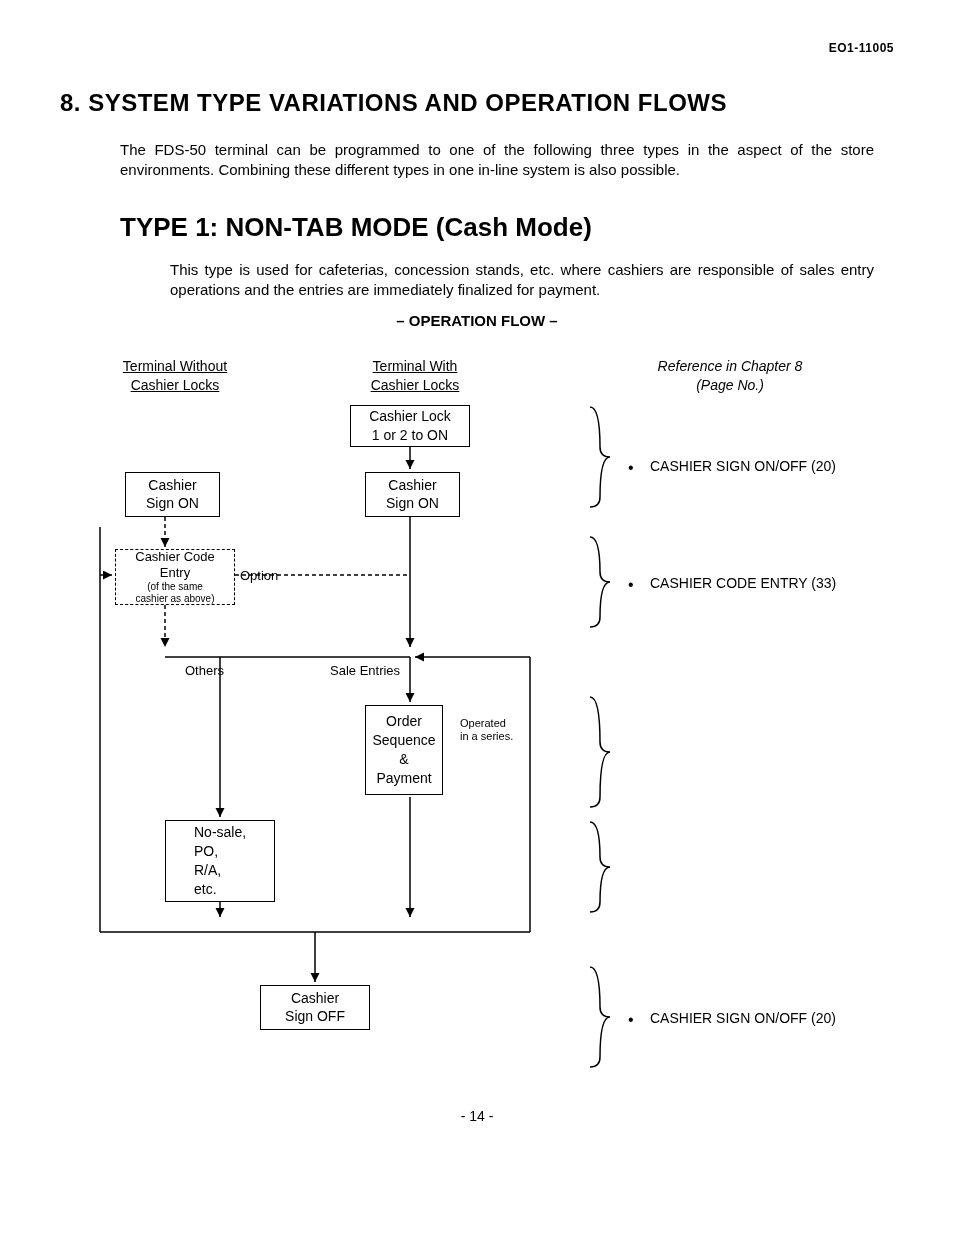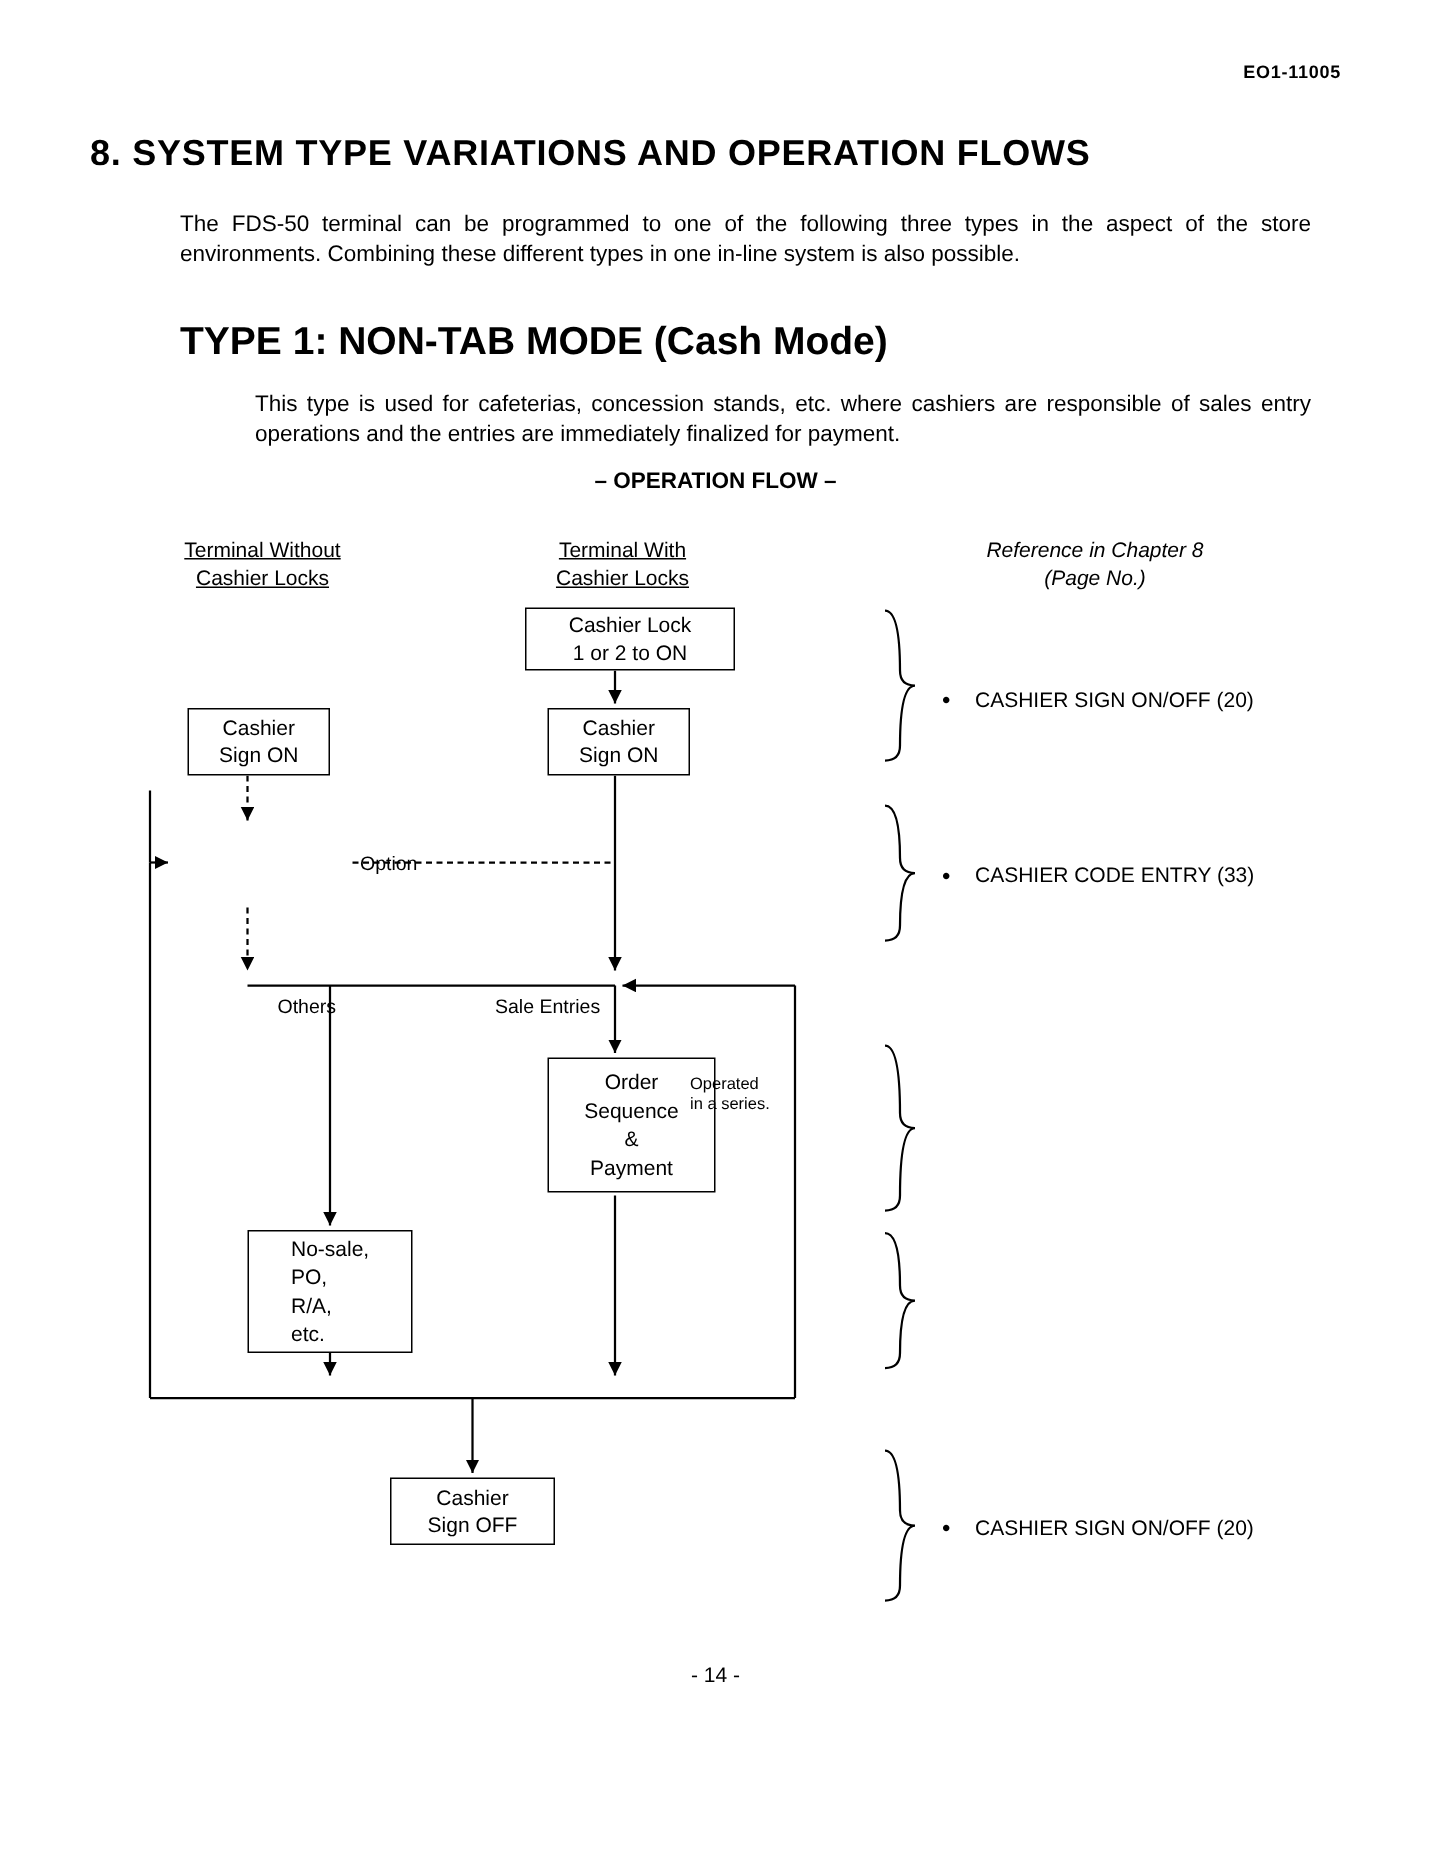--- a/index.html
+++ b/index.html
@@ -180,29 +180,37 @@
     <path d="M 520 610 Q 530 610 530 650 Q 530 660 540 660 Q 530 660 530 700 Q 530 710 520 710" fill="none" stroke="#000" stroke-width="1.5"></path>
   </svg>
 
   <div class="col-head" style="left:40px; top:0; width:130px; white-space:pre-line;">Terminal Without
 Cashier Locks</div>
   <div class="col-head" style="left:280px; top:0; width:130px; white-space:pre-line;">Terminal With
 Cashier Locks</div>
   <div class="ref-head" style="left:560px; top:0; white-space:pre-line;">Reference in Chapter 8
 (Page No.)</div>
 
-  <div class="box" style="left:280px; top:48px; width:140px; height:42px; white-space:pre-line;">Cashier Lock
+  <div class="box" style="left:280px; top:48px; width:120px; height:42px; white-space:pre-line;">Cashier Lock
 1 or 2 to ON</div>
   <div class="box" style="left:55px; top:115px; width:95px; height:45px; white-space:pre-line;">Cashier
 Sign ON</div>
   <div class="box" style="left:295px; top:115px; width:95px; height:45px; white-space:pre-line;">Cashier
 Sign ON</div>
 
-
-  <div class="box" style="left:295px; top:348px; width:112px; height:90px; white-space:pre-line;">Order
+  <div class="box dashed" style="left:45px; top:192px; width:120px; height:56px;">
+    <div class="cashier-code-text">
+      <span style="white-space:pre-line;">Cashier Code
+Entry</span>
+      <span class="sub" style="white-space:pre-line; display:block;">(of the same
+cashier as above)</span>
+    </div>
+  </div>
+
+  <div class="box" style="left:295px; top:348px; width:78px; height:90px; white-space:pre-line;">Order
 Sequence
 &amp;
 Payment</div>
   <div class="box" style="left:95px; top:463px; width:110px; height:82px; text-align:left; align-items:flex-start; padding-left:28px; white-space:pre-line;">No-sale,
 PO,
 R/A,
 etc.</div>
   <div class="box" style="left:190px; top:628px; width:110px; height:45px; white-space:pre-line;">Cashier
 Sign OFF</div>
 

